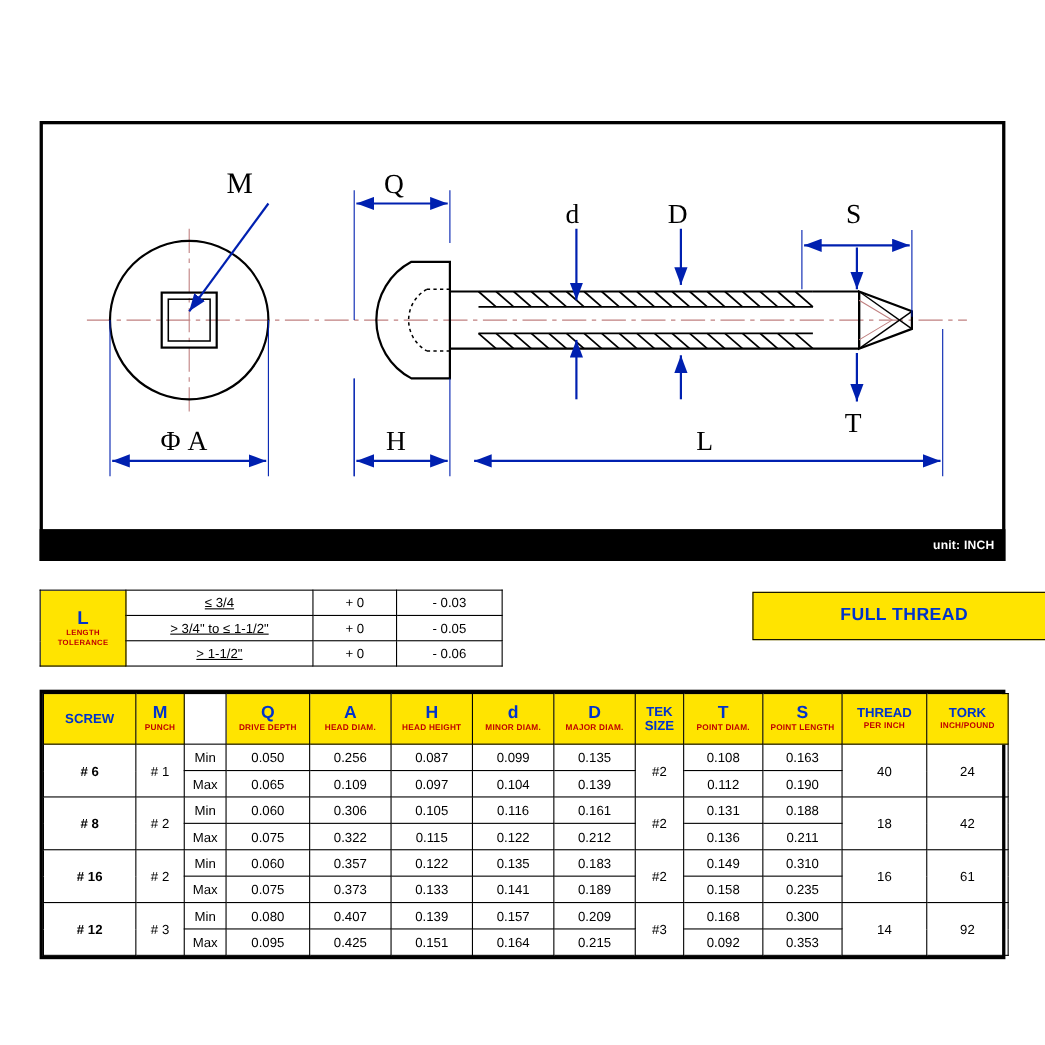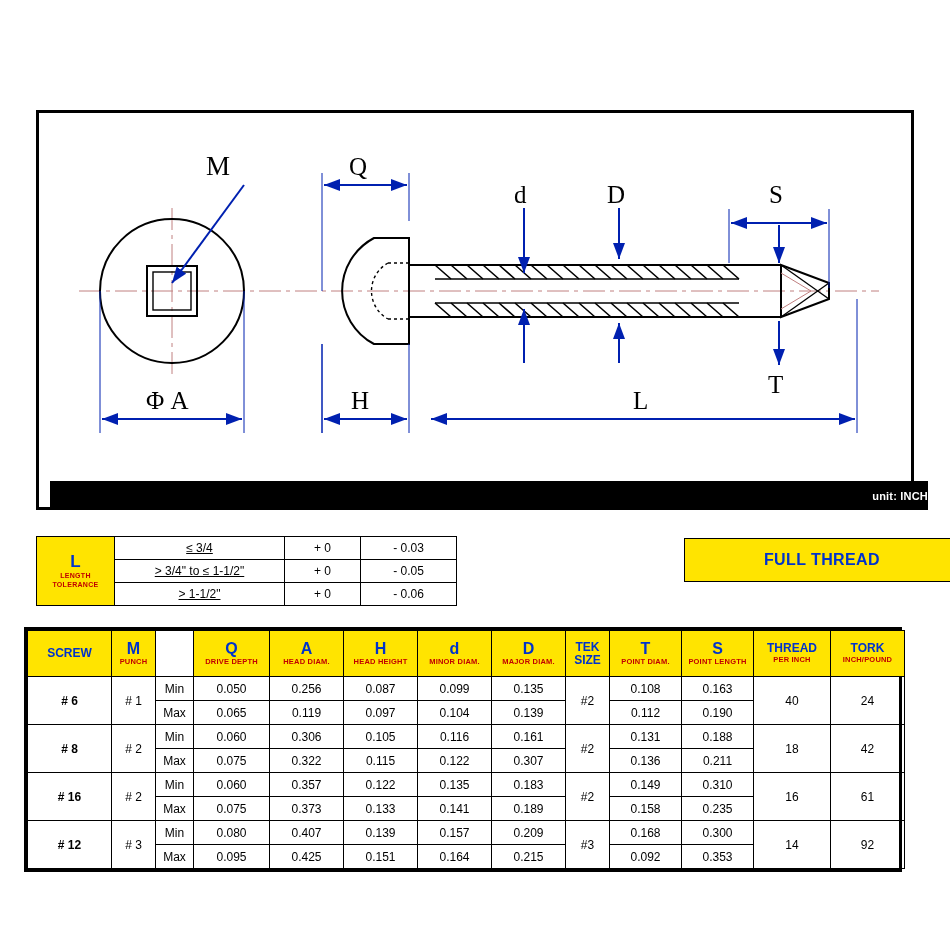--- a/index.html
+++ b/index.html
@@ -21,29 +21,30 @@
     position: absolute;
     left: 36px; top: 110px;
     width: 878px; height: 400px;
     background: #ffffff;
     border: 3px solid #000;
   }
   .drawing-svg { position: absolute; left: 0; top: 0; }
 
   .unit-bar {
     position: absolute;
-    left: 50px; top: 481px;
+    left: 36px; top: 481px;
     width: 878px; height: 29px;
     background: #000;
     color: #ffffff;
     font-size: 11px;
     font-weight: bold;
     display: flex;
     align-items: center;
     justify-content: flex-end;
+    padding-right: 10px;
     letter-spacing: 0.2px;
   }
 
   
   .tol-table {
     position: absolute;
     left: 36px; top: 536px;
     border-collapse: collapse;
   }
   .tol-table td {
@@ -90,21 +91,21 @@
     justify-content: center;
     font-size: 16px;
     font-weight: bold;
     color: #0033cc;
     letter-spacing: 0.4px;
   }
 
   
   .spec-wrap {
     position: absolute;
-    left: 24px; top: 627px;
+    left: 36px; top: 627px;
     width: 878px;
     border: 3px solid #000;
   }
   table.spec {
     border-collapse: collapse;
     width: 100%;
     table-layout: fixed;
   }
   table.spec td, table.spec th {
     border: 1px solid #000;
@@ -383,21 +384,21 @@
           <td class="c-val">0.135</td>
           <td class="c-val" rowspan="2">#2</td>
           <td class="c-val">0.108</td>
           <td class="c-val">0.163</td>
           <td class="c-val" rowspan="2">40</td>
           <td class="c-val" rowspan="2">24</td>
         </tr>
         <tr class="body-row">
           <td class="c-minmax">Max</td>
           <td class="c-val">0.065</td>
-          <td class="c-val">0.119</td>
+          <td class="c-val">0.109</td>
           <td class="c-val">0.097</td>
           <td class="c-val">0.104</td>
           <td class="c-val">0.139</td>
           <td class="c-val">0.112</td>
           <td class="c-val">0.190</td>
         </tr>
 
         <tr class="body-row">
           <td class="c-screw" rowspan="2"># 8</td>
           <td class="c-m" rowspan="2"># 2</td>
@@ -412,21 +413,21 @@
           <td class="c-val">0.188</td>
           <td class="c-val" rowspan="2">18</td>
           <td class="c-val" rowspan="2">42</td>
         </tr>
         <tr class="body-row">
           <td class="c-minmax">Max</td>
           <td class="c-val">0.075</td>
           <td class="c-val">0.322</td>
           <td class="c-val">0.115</td>
           <td class="c-val">0.122</td>
-          <td class="c-val">0.307</td>
+          <td class="c-val">0.212</td>
           <td class="c-val">0.136</td>
           <td class="c-val">0.211</td>
         </tr>
 
         <tr class="body-row">
           <td class="c-screw" rowspan="2"># 16</td>
           <td class="c-m" rowspan="2"># 2</td>
           <td class="c-minmax">Min</td>
           <td class="c-val">0.060</td>
           <td class="c-val">0.357</td>

